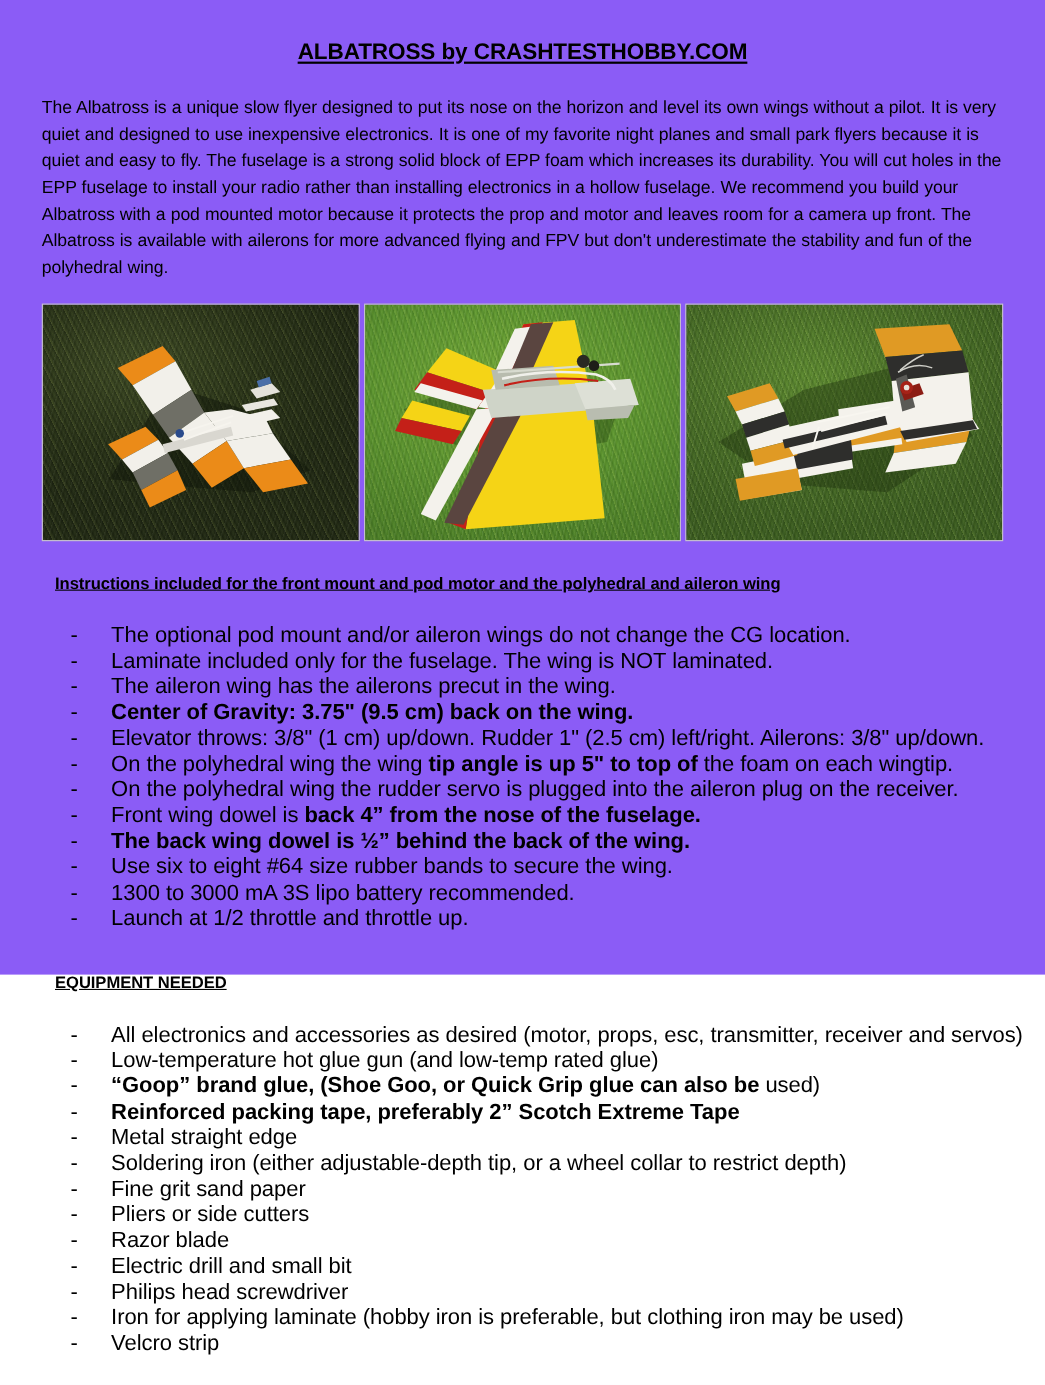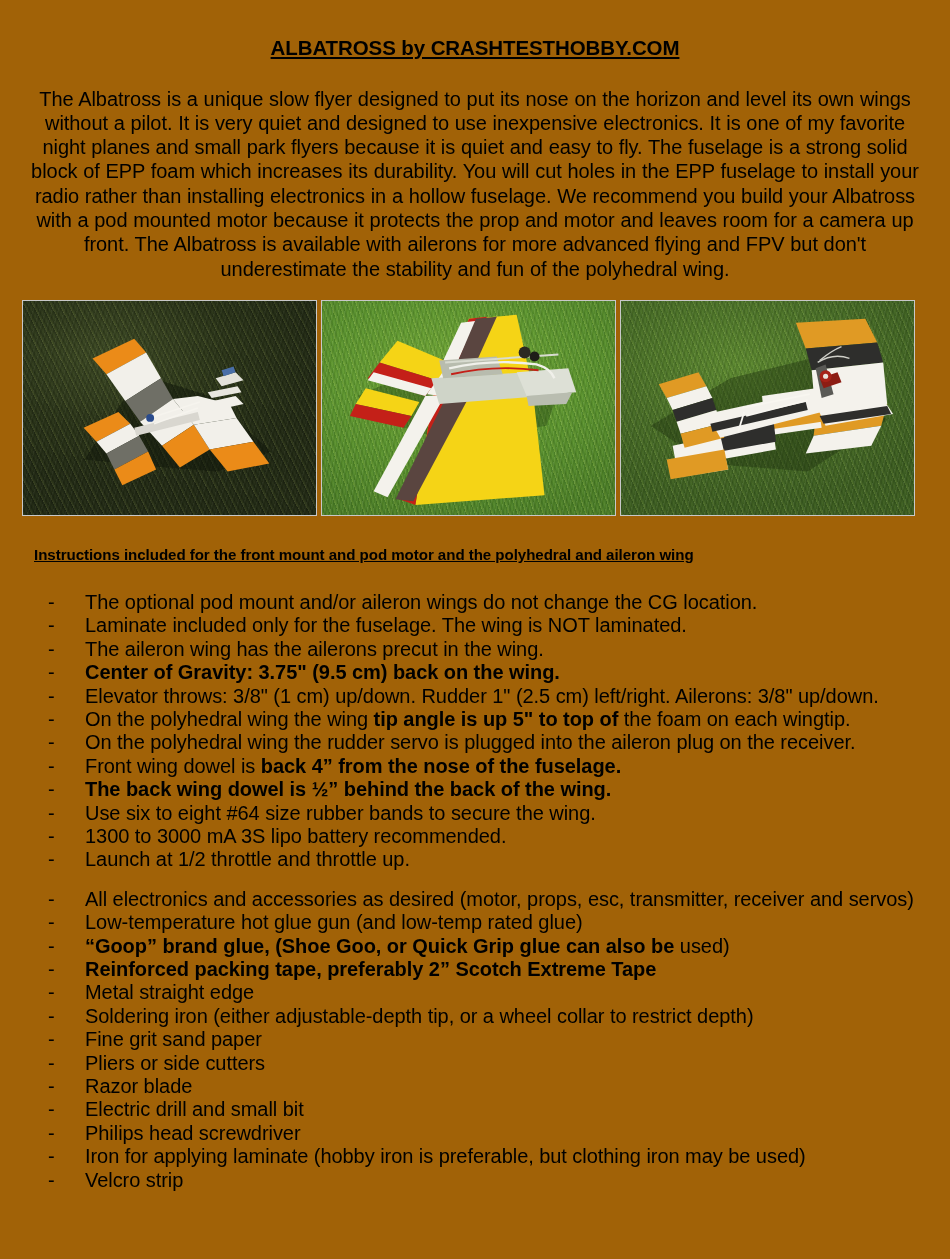--- a/index.html
+++ b/index.html
@@ -10,45 +10,45 @@
   body {
     width: 950px;
     height: 1259px;
     font-family: "Liberation Sans", sans-serif;
     color: #000000;
     overflow: hidden;
   }
   .page {
     position: relative;
     width: 950px;
-    height: 1259px;
-    background: #a16207;
+    height: 886px;
+    background: #8b5cf6;
     box-sizing: border-box;
-    padding: 0 22px;
+    padding: 0 38px;
   }
 
   
   .doc-title {
     text-align: center;
     font-size: 20.5px;
     font-weight: bold;
     text-decoration: underline;
     letter-spacing: -0.1px;
     margin: 0;
     padding-top: 37px;
     line-height: 1.1;
   }
 
   
   .intro {
     margin: 0;
     padding-top: 27px;
-    font-size: 20px;
+    font-size: 16px;
     line-height: 24.3px;
-    text-align: center;
+    text-align: left;
     letter-spacing: -0.05px;
     word-spacing: 0.2px;
   }
 
   
   .photo-strip {
     display: flex;
     gap: 4px;
     margin-top: 19px;
     height: 216px;
@@ -250,20 +250,21 @@
       <li class="bullet-item"><span>Elevator throws: 3/8" (1 cm) up/down.  Rudder 1" (2.5 cm) left/right.  Ailerons: 3/8" up/down.</span></li>
       <li class="bullet-item"><span>On the polyhedral wing the wing </span><span class="b">tip angle is up 5" to top of</span><span> the foam on each wingtip.</span></li>
       <li class="bullet-item"><span>On the polyhedral wing the rudder servo is plugged into the aileron plug on the receiver.</span></li>
       <li class="bullet-item"><span>Front wing dowel is </span><span class="b">back 4” from the nose of the fuselage.</span></li>
       <li class="bullet-item"><span class="b">The back wing dowel is ½” behind the back of the wing.</span></li>
       <li class="bullet-item"><span>Use six to eight  #64 size rubber bands to secure the wing.</span></li>
       <li class="bullet-item"><span>1300 to 3000 mA 3S lipo battery recommended.</span></li>
       <li class="bullet-item"><span>Launch at 1/2 throttle and throttle up.</span></li>
     </ul>
 
+  <h2 class="section-head head-equipment">EQUIPMENT NEEDED</h2>
 
   <ul class="bullet-list list-equipment">
       <li class="bullet-item"><span>All electronics and accessories as desired (motor, props, esc, transmitter, receiver and servos)</span></li>
       <li class="bullet-item"><span>Low-temperature hot glue gun (and low-temp rated glue)</span></li>
       <li class="bullet-item"><span class="b">“Goop” brand glue, (Shoe Goo, or Quick Grip glue can also be</span><span> used)</span></li>
       <li class="bullet-item"><span class="b">Reinforced packing tape, preferably 2” Scotch Extreme Tape</span></li>
       <li class="bullet-item"><span>Metal straight edge</span></li>
       <li class="bullet-item"><span>Soldering iron (either adjustable-depth tip, or a wheel collar to restrict depth)</span></li>
       <li class="bullet-item"><span>Fine grit sand paper</span></li>
       <li class="bullet-item"><span>Pliers or side cutters</span></li>

